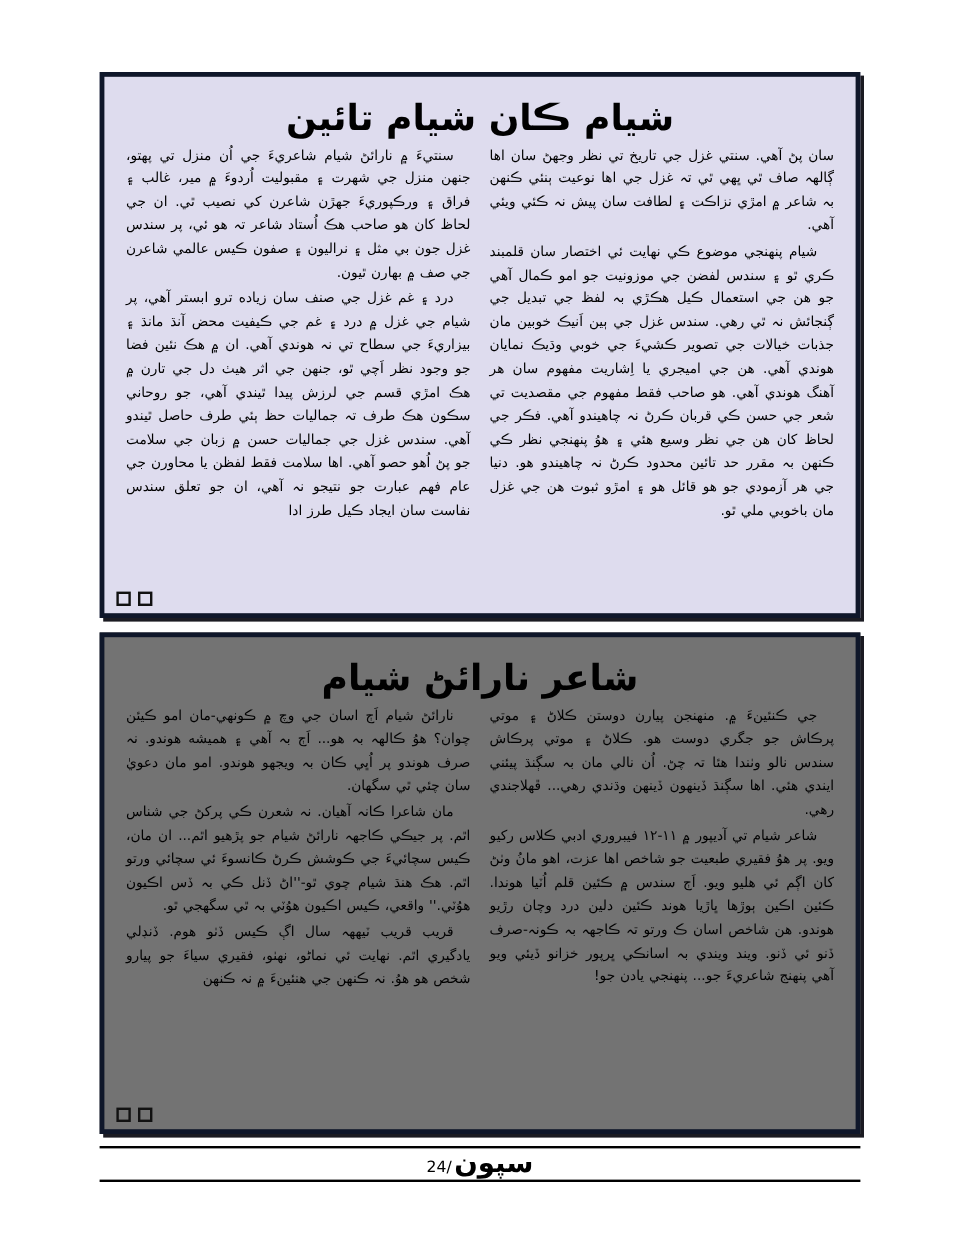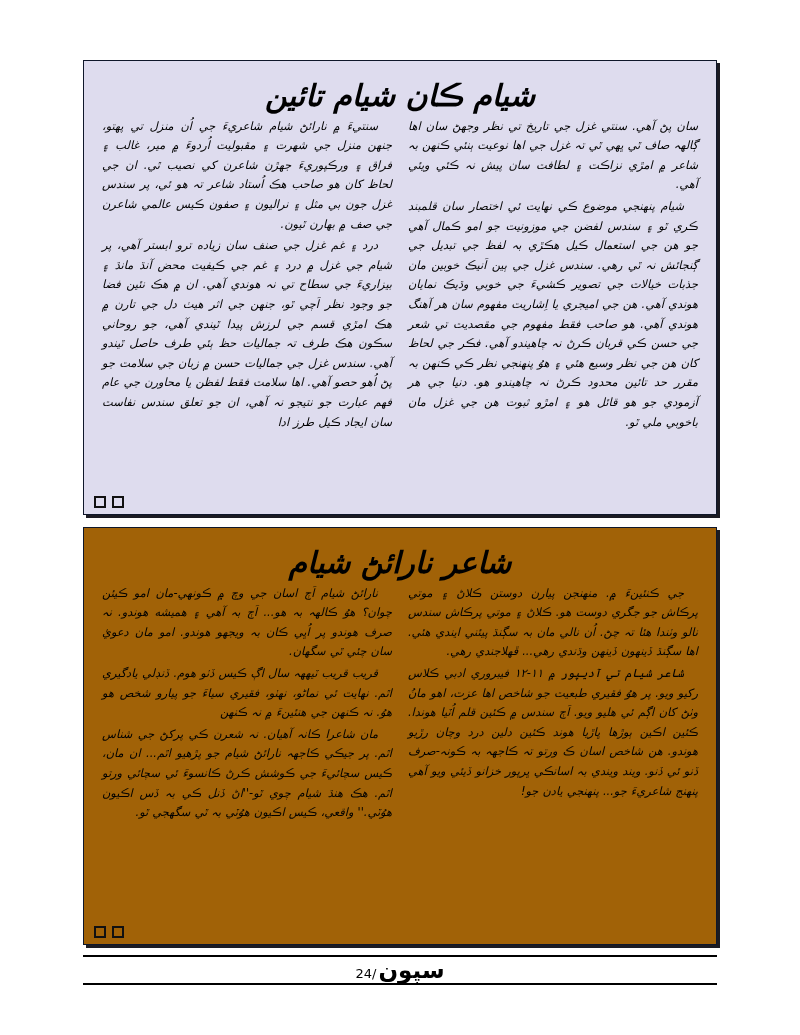--- a/index.html
+++ b/index.html
@@ -22,37 +22,36 @@
     left: 0; top: 0;
     width: 800px;
     height: 1035px;
     background: #ffffff;
   }
 
   
   .article {
     position: absolute;
     box-sizing: border-box;
-    border: 1px solid #0f172a;
+    border: 4px solid #0f172a;
     box-shadow: 3px 3px 0 #1b1b22;
-    font-style: italic;
   }
   .article.lavender {
     left: 83px;
     top: 60px;
     width: 634px;
     height: 455px;
     background: #dedcee;
   }
   .article.cream {
     left: 83px;
     top: 527px;
     width: 634px;
     height: 418px;
-    background: #a16207;
+    background: #737373;
   }
 
   .art-title {
     text-align: center;
     font-weight: bold;
     font-size: 30px;
     line-height: 1.25;
     letter-spacing: 0px;
     margin: 16px 18px 2px 18px;
     direction: rtl;
@@ -170,22 +169,22 @@
       <span class="sq"></span>
     </div>
   </div>
 
   <div class="article cream">
     <div class="art-title">شاعر نارائڻ شيام</div>
 
     <div class="art-body">
       <div class="col">
         <p class="indent">نارائڻ شيام اَڄ اسان جي وچ ۾ ڪونهي-مان امو ڪيئن چوان؟ هوُ ڪالهہ بہ هو... اَڄ بہ آهي ۽ هميشه هوندو. نہ صرف هوندو پر اُڀي ڪان بہ ويجهو هوندو. امو مان دعويٰ سان چئي ٿي سگهان.</p>
+        <p class="indent">مان شاعرا ڪانہ آهيان. نہ شعرن ڪي پرکڻ جي شناس اٿم. پر جيڪي ڪاجهہ نارائڻ شيام جو پڙهيو اٿم... ان مان، ڪيس سچائيءَ جي ڪوشش ڪرڻ ڪانسوءَ ئي سچائي ورتو اٿم. هڪ هنڌ شيام چوي ٿو-''اڻ ڏنل ڪي بہ ڏس اڪيون هوُٽي.'' واقعي، ڪيس اڪيون هوُٽي بہ ٿي سگهجي ٿو.</p>
         <p class="indent">قريب قريب ٽيههہ سال اڳ ڪيس ڏٺو هوم. ڏنڊلي يادگيري اٿم. نهايت ئي نماڻو، نهٺو، فقيري سياءَ جو پيارو شخص هو هوُ. نہ ڪنهن جي هنئينءَ ۾ نہ ڪنهن</p>
-        <p class="indent">مان شاعرا ڪانہ آهيان. نہ شعرن ڪي پرکڻ جي شناس اٿم. پر جيڪي ڪاجهہ نارائڻ شيام جو پڙهيو اٿم... ان مان، ڪيس سچائيءَ جي ڪوشش ڪرڻ ڪانسوءَ ئي سچائي ورتو اٿم. هڪ هنڌ شيام چوي ٿو-''اڻ ڏنل ڪي بہ ڏس اڪيون هوُٽي.'' واقعي، ڪيس اڪيون هوُٽي بہ ٿي سگهجي ٿو.</p>
       </div>
       <div class="col">
         <p class="indent">جي ڪنئينءَ ۾. منهنجن پيارن دوستن ڪلاڻ ۽ موتي پرڪاش جو جگري دوست هو. ڪلاڻ ۽ موتي پرڪاش سندس نالو وٺندا هئا تہ چڻ. اُن نالي مان بہ سڳنڌ پيئني ايندي هئي. اها سڳنڌ ڏينهون ڏينهن وڌندي رهي... ڦهلاجندي رهي.</p>
         <p class="indent">شاعر شيام تي آديپور ۾ ١١-١٢ فيبروري ادبي ڪلاس رکيو ويو. پر هوُ فقيري طبعيت جو شاخص اها عزت، اهو مانُ وٺڻ کان اڳم ئي هليو ويو. اَڄ سندس ۾ ڪئين قلم اُٽيا هوندا. ڪئين اڪين ٻوڙها ڀاڙيا هوند ڪئين دلين درد وچان رڙيو هوندو. هن شاخص اسان ڪ ورتو تہ ڪاجهہ بہ ڪونہ-صرف ڏنو ئي ڏنو. ويند ويندي بہ اسانڪي ڀرپور خزانو ڏيئي ويو آهي پنهنج شاعريءَ جو... پنهنجي يادن جو!</p>
       </div>
     </div>
 
     <div class="end-marks">
       <span class="sq"></span>
       <span class="sq"></span>

